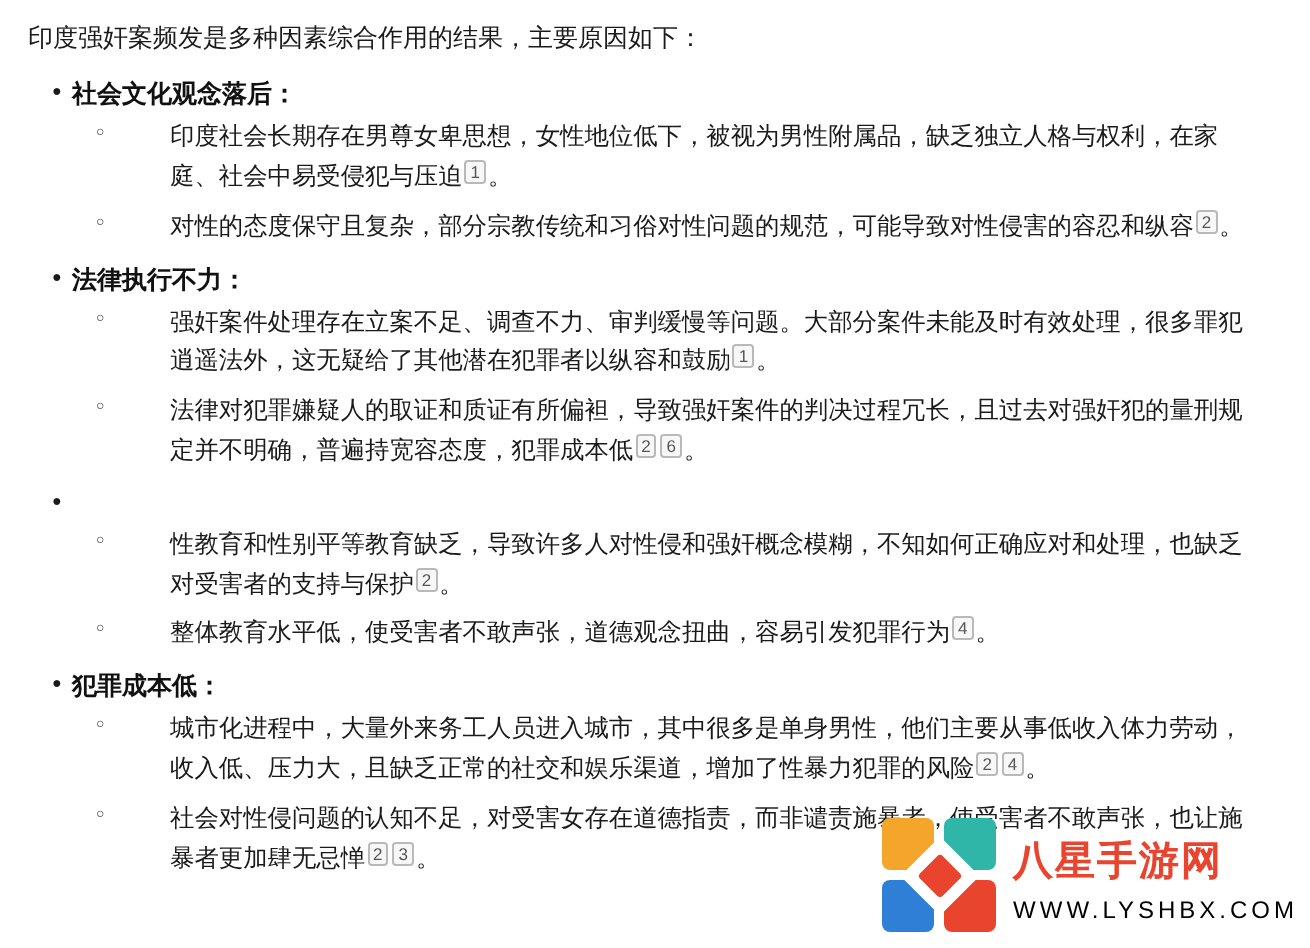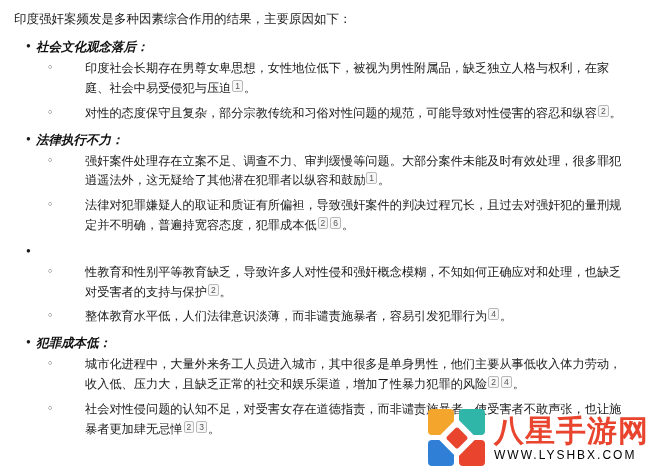--- a/index.html
+++ b/index.html
@@ -32,21 +32,20 @@
     padding: 0;
   }
   ul.level1 > li {
     margin: 0 0 4px 0;
     padding: 0;
   }
   .h-row {
     display: flex;
     align-items: flex-start;
     margin-left: 14px;
-    font-style: italic;
   }
   .bullet-disc {
     width: 10px;
     min-width: 10px;
     color: #1a1a1a;
     font-size: 12px;
     line-height: 1.6;
     text-align: left;
   }
   .bullet-disc::before {
@@ -151,21 +150,21 @@
     background: #e8442e;
     transform: rotate(45deg);
     border-radius: 2px;
   }
   .wm-texts {
     display: flex;
     flex-direction: column;
     justify-content: center;
   }
   .wm-title {
-    font-size: 30px;
+    font-size: 20px;
     font-weight: bold;
     color: #e8442e;
     letter-spacing: 1px;
     line-height: 34px;
   }
   .wm-url {
     font-size: 12px;
     color: #000000;
     letter-spacing: 2px;
     line-height: 14px;
@@ -217,21 +216,21 @@
       <div class="h-row">
         <span class="bullet-disc"></span>
       </div>
       <ul class="level2">
         <li>
           <span class="bullet-circle"></span>
           <span class="sub-text"><span>性教育和性别平等教育缺乏，导致许多人对性侵和强奸概念模糊，不知如何正确应对和处理，也缺乏对受害者的支持与保护</span><span class="ref">2</span><span>。</span></span>
         </li>
         <li>
           <span class="bullet-circle"></span>
-          <span class="sub-text"><span>整体教育水平低，人们法律意识淡薄，而非谴责施暴者，容易引发犯罪行为</span><span class="ref">4</span><span>。</span></span>
+          <span class="sub-text"><span>整体教育水平低，使受害者不敢声张，道德观念扭曲，容易引发犯罪行为</span><span class="ref">4</span><span>。</span></span>
         </li>
       </ul>
     </li>
 
     <li>
       <div class="h-row">
         <span class="bullet-disc"></span>
         <span class="h-text">犯罪成本低：</span>
       </div>
       <ul class="level2">

